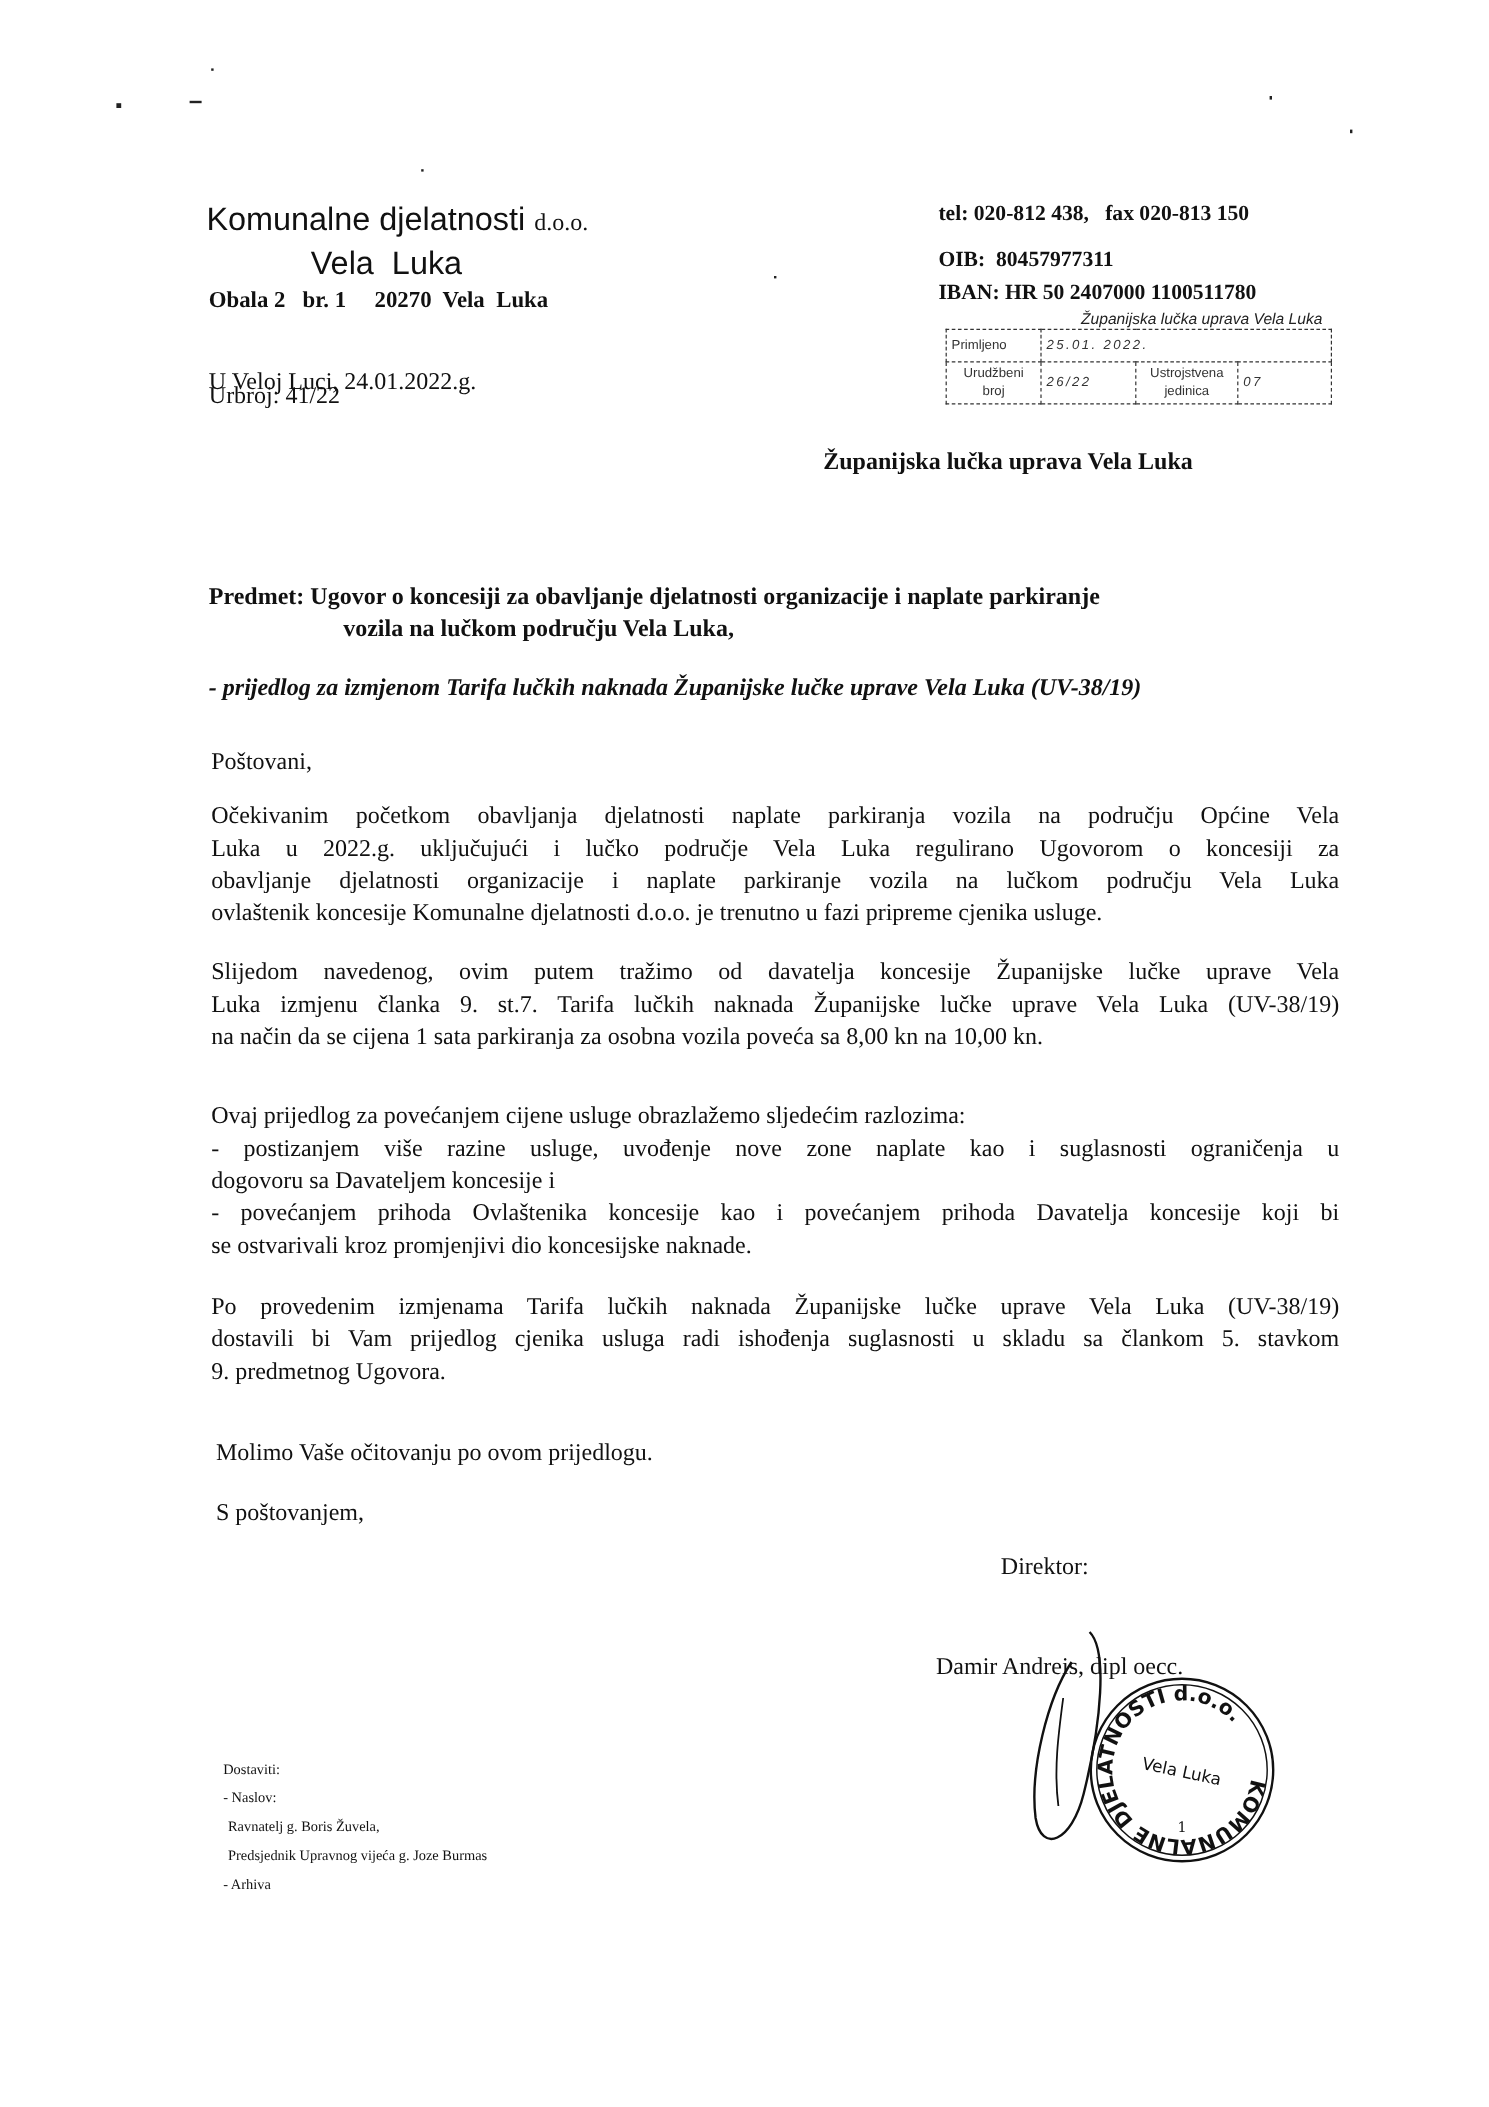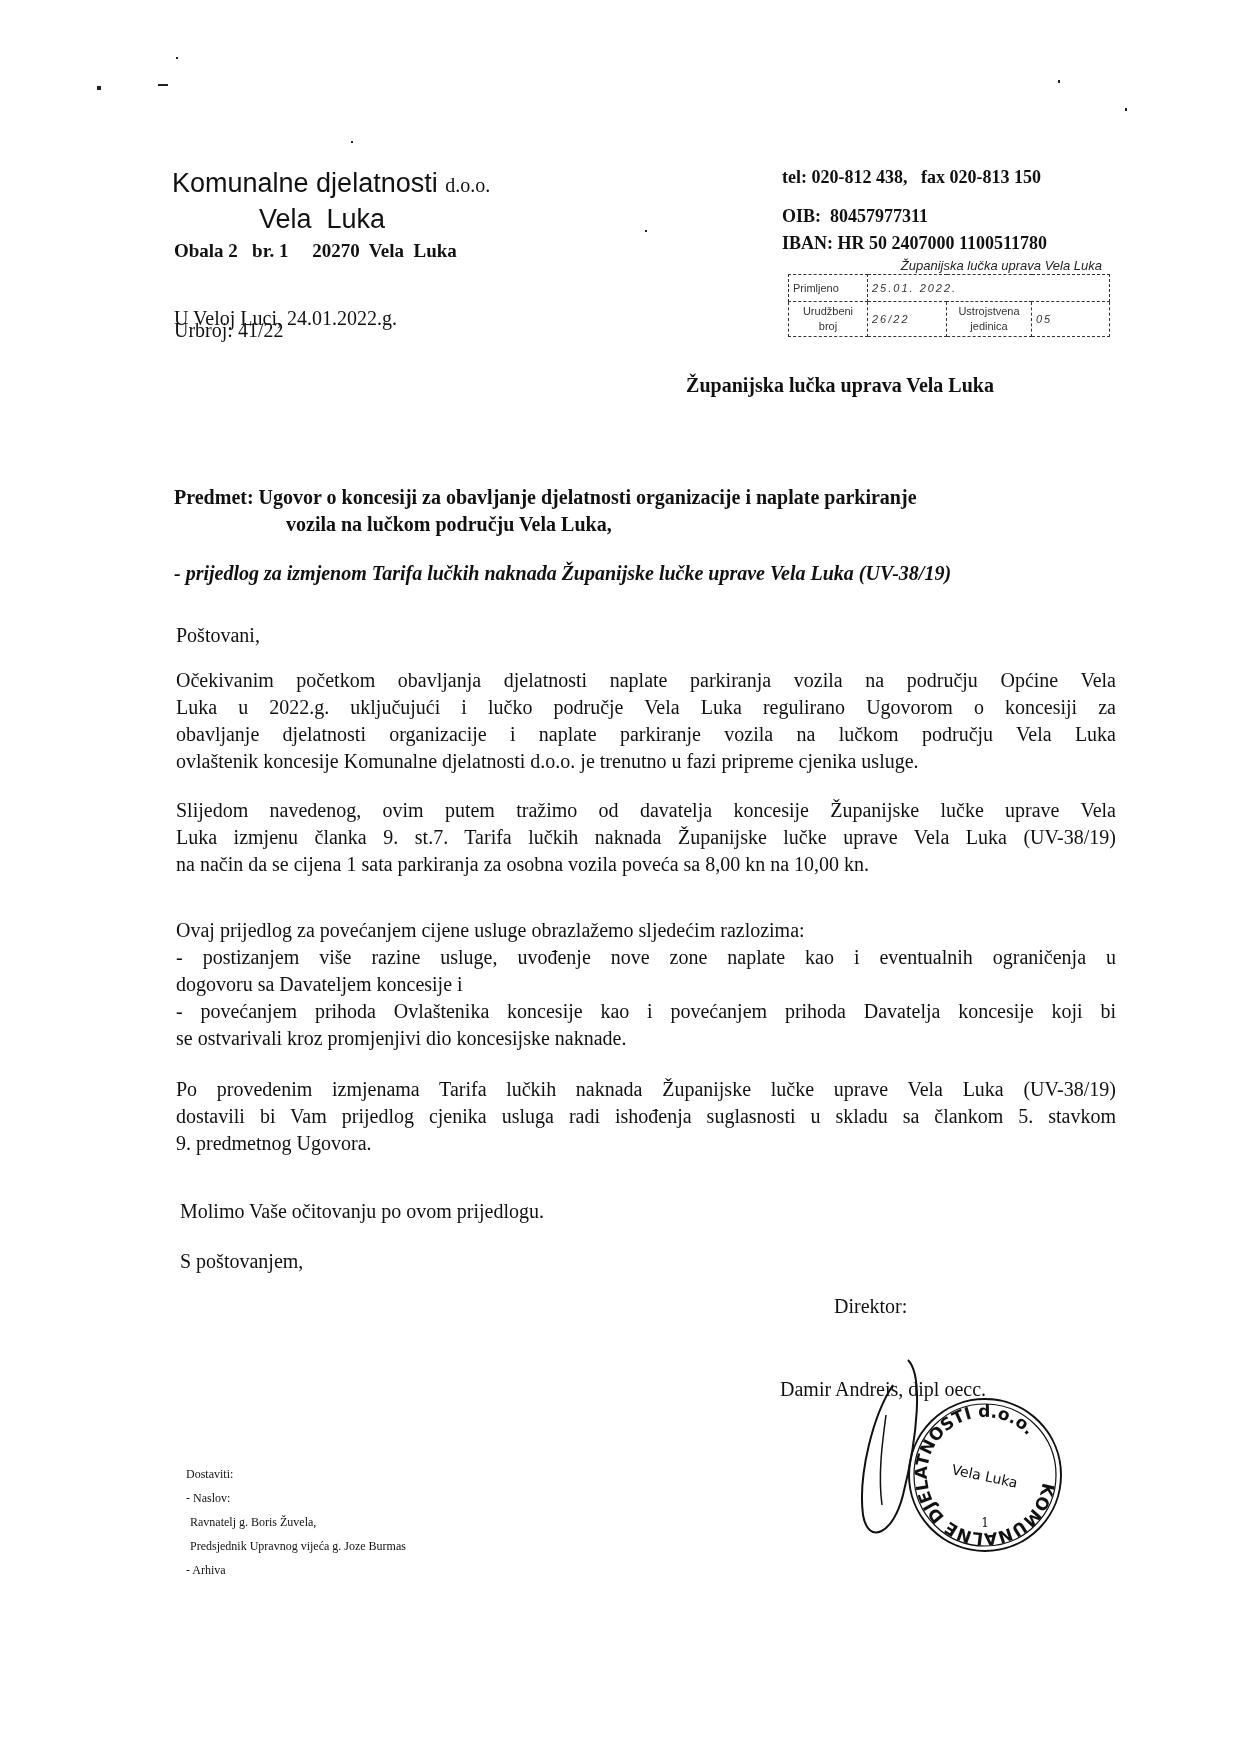--- a/index.html
+++ b/index.html
@@ -84,21 +84,21 @@
     <tr>
       <td class="stamp-small">
         <div>Urudžbeni</div>
         <div>broj</div>
       </td>
       <td class="hand" style="width:70px;">26/22</td>
       <td class="stamp-small" style="width:76px;">
         <div>Ustrojstvena</div>
         <div>jedinica</div>
       </td>
-      <td class="hand">05</td>
+      <td class="hand">07</td>
     </tr>
   </tbody>
     </table>
 </div>
 
 <div class="abs serif recipient">
   <div>Županijska lučka uprava Vela Luka</div>
 </div>
 
 <div class="abs serif subject">
@@ -120,21 +120,21 @@
 </div>
 
 <div class="abs serif para p2">
   <span class="line">Slijedom navedenog, ovim putem tražimo od davatelja koncesije Županijske lučke uprave Vela</span>
   <span class="line">Luka  izmjenu članka 9. st.7. Tarifa lučkih naknada Županijske lučke uprave Vela Luka (UV-38/19)</span>
   <span class="line last">na način da se cijena 1 sata parkiranja za osobna vozila poveća sa 8,00 kn na 10,00 kn.</span>
 </div>
 
 <div class="abs serif para p3">
   <span class="line last">Ovaj prijedlog za povećanjem cijene usluge obrazlažemo sljedećim razlozima:</span>
-  <span class="line">- postizanjem više razine usluge, uvođenje nove zone naplate kao i eventualnih ograničenja u</span>
+  <span class="line">- postizanjem više razine usluge, uvođenje nove zone naplate kao i suglasnosti ograničenja u</span>
   <span class="line last">dogovoru sa Davateljem koncesije i</span>
   <span class="line">- povećanjem prihoda Ovlaštenika koncesije kao i povećanjem prihoda Davatelja koncesije koji bi</span>
   <span class="line last">se ostvarivali kroz promjenjivi dio koncesijske naknade.</span>
 </div>
 
 <div class="abs serif para p4">
   <span class="line">Po provedenim izmjenama Tarifa lučkih naknada Županijske lučke uprave Vela Luka (UV-38/19)</span>
   <span class="line">dostavili bi Vam prijedlog cjenika usluga radi ishođenja suglasnosti u skladu sa člankom 5. stavkom</span>
   <span class="line last">9. predmetnog Ugovora.</span>
 </div>

